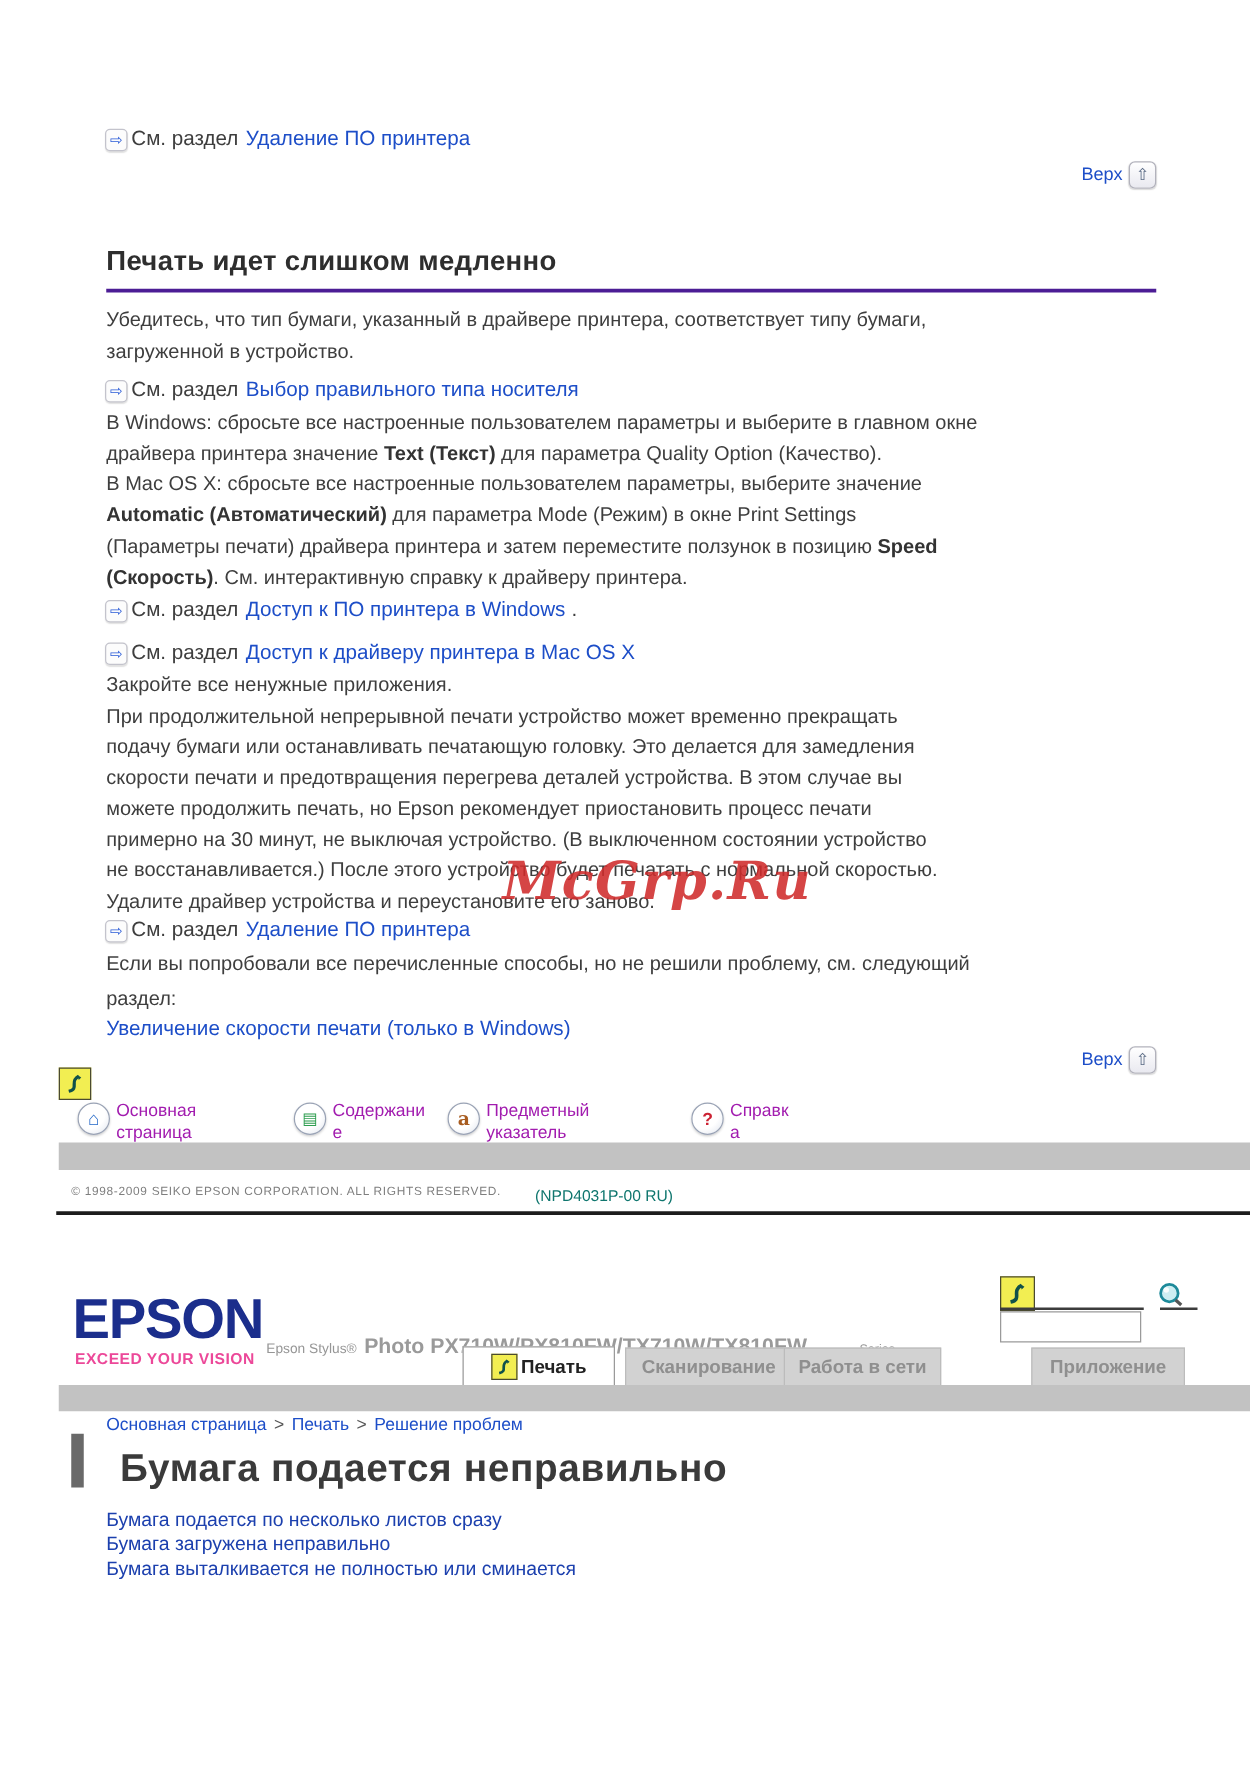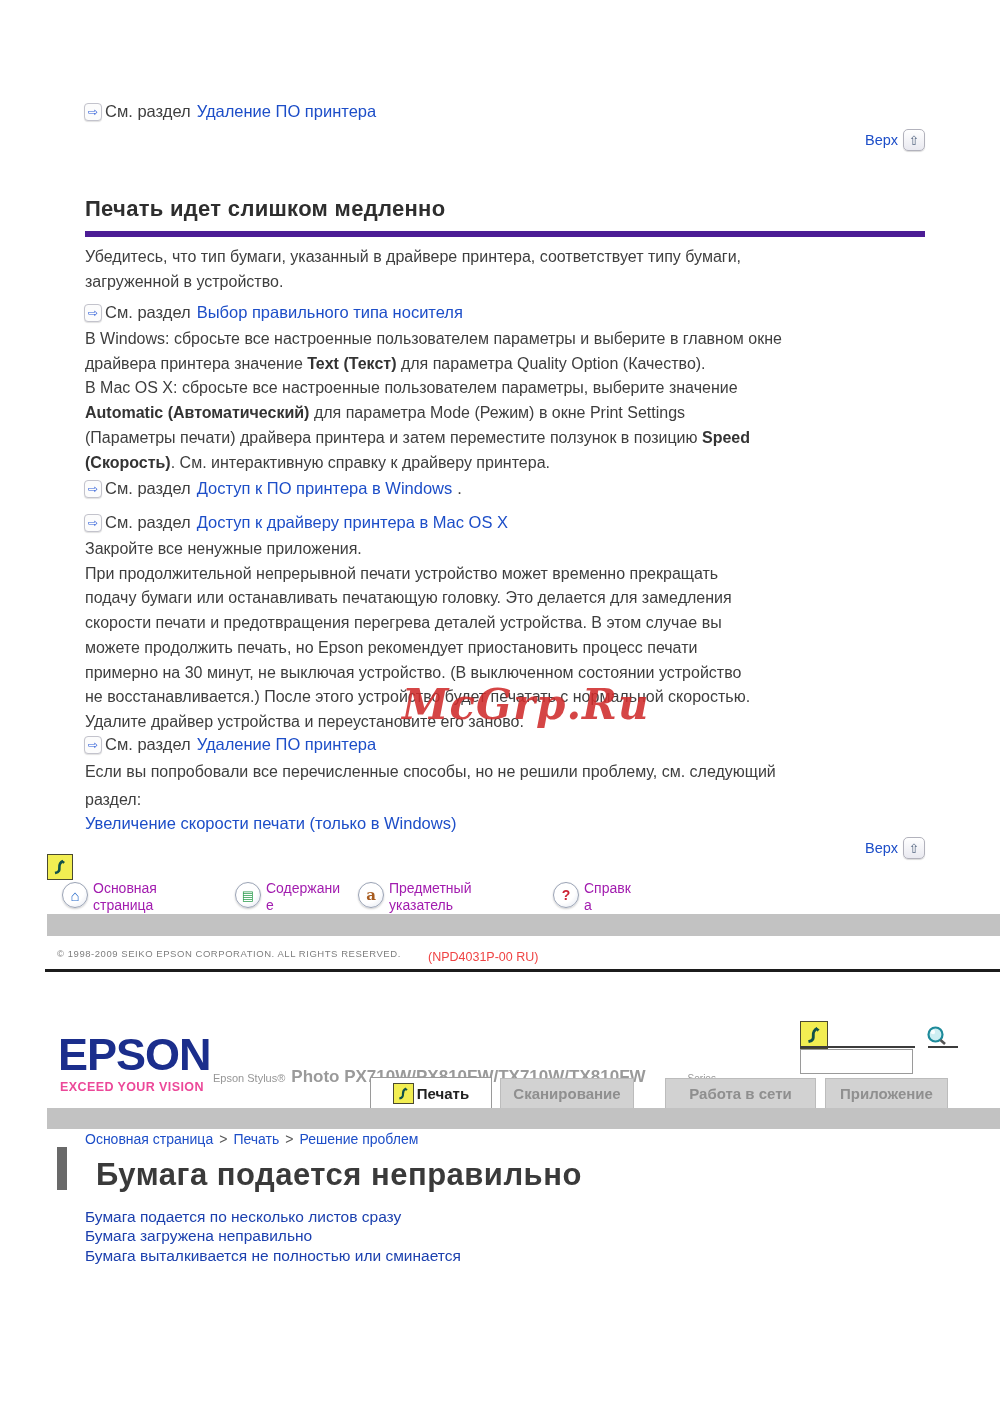--- a/index.html
+++ b/index.html
@@ -13,38 +13,38 @@
             border:1px solid #c3c3cc;border-radius:4px;background:#fcfcfc;color:#2a5bd7;
             font-size:12px;line-height:1;margin-right:3px;box-shadow:0 1px 1px rgba(0,0,0,.12);}
   .see-row a{margin-left:6px;}
   .see-suffix{margin-left:5px;color:#3e3e3e;}
   .top-row{display:flex;align-items:center;font-size:14.5px;}
   .top-row a{margin-right:5px;}
   .top-btn{display:inline-flex;align-items:center;justify-content:center;width:20px;height:20px;
            border:1px solid #b2b2bc;border-radius:5px;background:linear-gradient(#ffffff,#e9e9f0);
            color:#5a6b85;font-size:13px;cursor:pointer;box-shadow:0 1px 1px rgba(0,0,0,.15);}
   h2.section{margin:0;font-size:22px;font-weight:bold;color:#2e2e2e;width:840px;
-             padding-bottom:9px;border-bottom:6px solid #4c1d95;letter-spacing:.3px;}
+             padding-bottom:9px;border-bottom:3px solid #4c1d95;letter-spacing:.3px;}
   b{color:#333;}
   .watermark{font-family:"DejaVu Serif","Liberation Serif",serif;font-style:italic;font-weight:bold;
              font-size:42px;color:rgba(207,43,43,.88);letter-spacing:1px;pointer-events:none;}
   .pen-icon{display:inline-flex;align-items:center;justify-content:center;
             background:#f2ee52;border:1px solid #4a4a30;}
   .nav-item{display:flex;align-items:flex-start;cursor:pointer;}
   .nav-circle{display:inline-flex;align-items:center;justify-content:center;width:24px;height:24px;
               border-radius:50%;border:1px solid #9aa3b5;background:radial-gradient(circle at 35% 30%,#ffffff 55%,#dfe4ee);
               box-shadow:0 1px 2px rgba(0,0,0,.2);flex:0 0 auto;margin-right:5px;margin-top:2px;}
   .nav-label{font-size:14px;line-height:16.5px;color:#a21caf;white-space:pre-line;}
   .glyph-home{color:#2468c8;font-size:15px;font-weight:bold;}
   .glyph-contents{color:#2e9e50;font-size:13px;}
   .glyph-index{font-family:"DejaVu Serif",serif;color:#a85c20;font-size:15px;font-weight:bold;}
   .glyph-help{color:#cc2233;font-size:14px;font-weight:bold;}
   .graybar{background:#c2c2c2;}
   .copyright{font-size:9.5px;letter-spacing:.55px;color:#7e7e7e;}
-  .doc-code{font-size:12.5px;color:#ef4444;padding-left:48px;}
+  .doc-code{font-size:12.5px;color:#0f766e;padding-left:48px;}
   .logo-text{font-size:45px;font-weight:800;color:#1b2e8c;letter-spacing:-1px;line-height:1;}
   .logo-tagline{font-size:12.5px;font-weight:bold;color:#ec4899;letter-spacing:.4px;}
   .product{display:flex;align-items:baseline;gap:6px;color:#969696;}
   .product .pfx{font-size:11px;}
   .product .pname{font-size:17px;font-weight:bold;color:#9a9a9a;}
   .product .pseries{font-size:10px;padding-left:36px;}
   .tab{display:flex;align-items:center;justify-content:center;height:31px;box-sizing:border-box;
        font-size:15px;font-weight:bold;cursor:pointer;}
   .tab.inactive{background:#d2d2d2;border:1px solid #bcbcbc;color:#8f8f8f;}
   .tab.active{background:#ffffff;border:1px solid #9a9a9a;border-bottom:none;color:#222;}
@@ -209,21 +209,21 @@
       <svg width="15" height="15" viewBox="0 0 18 18">
           <path d="M4 15 C 13 13, 4 7, 12 3" fill="none" stroke="#10514a" stroke-width="2.6"></path>
           <path d="M11 2 l3 2 -2 2 z" fill="#10514a"></path>
         </svg>
     </span>
     <span>Печать</span>
   </div>
   <div class="abs tab inactive" style="left:500px;top:1078px;width:134px;">
     <span>Сканирование</span>
   </div>
-  <div class="abs tab inactive" style="left:665px;top:1078px;width:151px;">
+  <div class="abs tab inactive" style="left:627px;top:1078px;width:126px;">
     <span>Работа в сети</span>
   </div>
   <div class="abs tab inactive" style="left:825px;top:1078px;width:123px;">
     <span>Приложение</span>
   </div>
 
   <div class="abs graybar" style="left:47px;top:1108px;width:953px;height:21px;"></div>
 
   <div class="abs breadcrumb" style="left:85px;top:1131px;">
     <a>Основная страница</a><span class="sep">&gt;</span><a>Печать</a><span class="sep">&gt;</span><a>Решение проблем</a>

